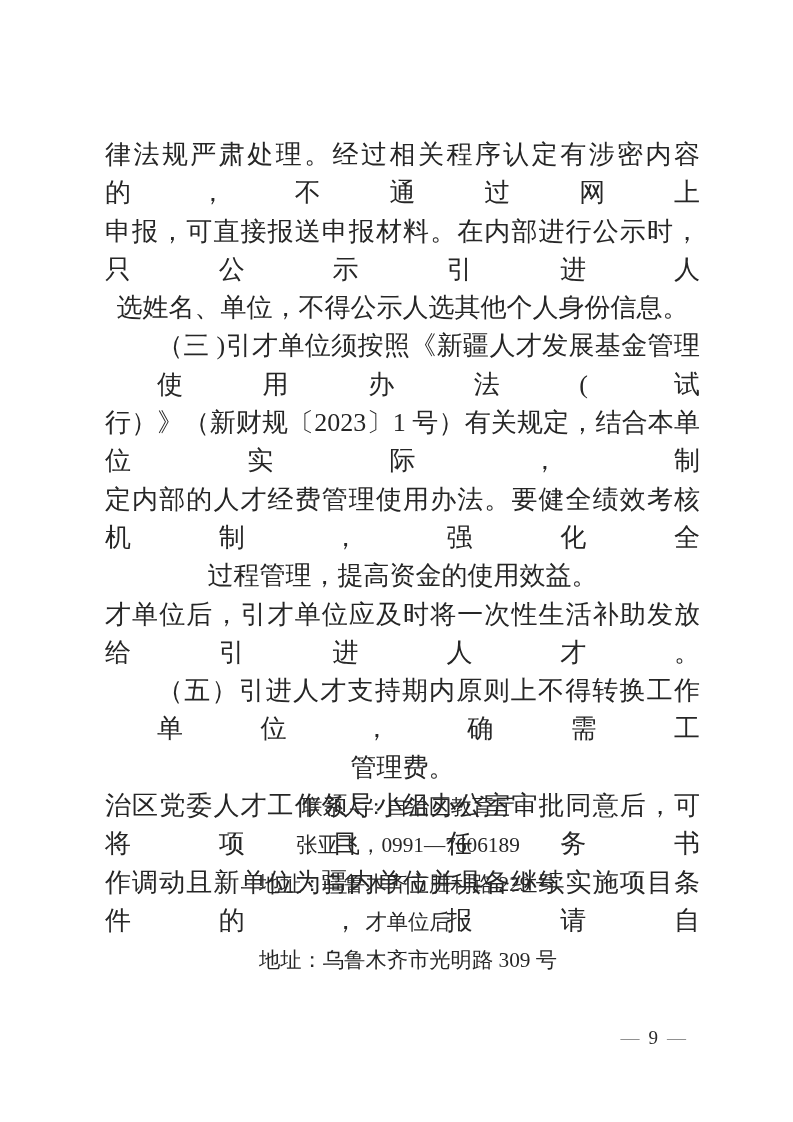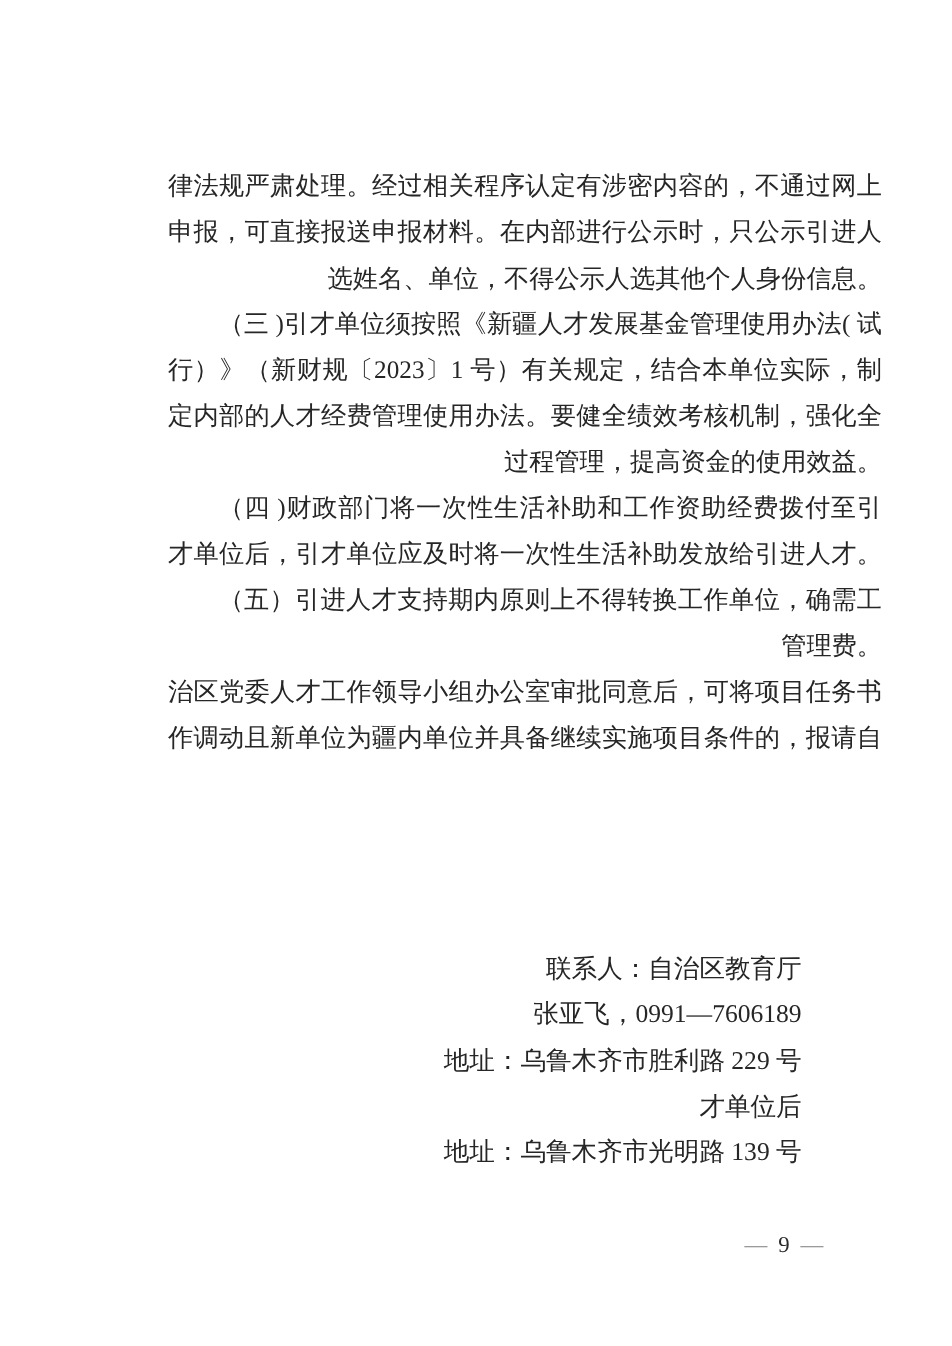--- a/index.html
+++ b/index.html
@@ -14,28 +14,27 @@
     background: #ffffff;
     overflow: hidden;
     font-family: "Liberation Serif", "DejaVu Serif", serif;
     color: #262626;
   }
   .body-text {
     position: absolute;
     left: 105px;
     top: 136px;
     width: 595px;
-    font-size: 21px;
+    font-size: 26px;
     line-height: 38.3px;
     letter-spacing: 0;
-    margin-left: 35px;
   }
   .line {
     white-space: nowrap;
-    text-align: right;
+    text-align: center;
   }
   
   .line.j {
     white-space: normal;
     text-align: justify;
     text-align-last: justify;
   }
   .line.ind {
     padding-left: 2em;
     font-family: Liberation Serif, serif;
@@ -73,33 +72,32 @@
 <div class="page">
 
   <div class="body-text">
     <div class="line j">律法规严肃处理。经过相关程序认定有涉密内容的，不通过网上</div>
     <div class="line j">申报，可直接报送申报材料。在内部进行公示时，只公示引进人</div>
     <div class="line">选姓名、单位，不得公示人选其他个人身份信息。</div>
     <div class="line j ind">（三 )引才单位须按照《新疆人才发展基金管理使用办法( 试</div>
     <div class="line j">行）》（新财规〔2023〕1 号）有关规定，结合本单位实际，制</div>
     <div class="line j">定内部的人才经费管理使用办法。要健全绩效考核机制，强化全</div>
     <div class="line">过程管理，提高资金的使用效益。</div>
-    <div class="line j ind">（四 )财政部门将一次性生活补助和工作资助经费拨付至引</div>
     <div class="line j">才单位后，引才单位应及时将一次性生活补助发放给引进人才。</div>
     <div class="line j ind">（五）引进人才支持期内原则上不得转换工作单位，确需工</div>
     <div class="line">管理费。</div>
     <div class="line j">治区党委人才工作领导小组办公室审批同意后，可将项目任务书</div>
     <div class="line j">作调动且新单位为疆内单位并具备继续实施项目条件的，报请自</div>
   </div>
 
   <div class="contact">
     <div class="line">联系人：自治区教育厅</div>
     <div class="line">张亚飞，0991—7606189</div>
     <div class="line">地址：乌鲁木齐市胜利路 229 号</div>
     <div class="line">才单位后</div>
-    <div class="line">地址：乌鲁木齐市光明路 139 号</div>
+    <div class="line">地址：乌鲁木齐市光明路 309 号</div>
   </div>
 
   <div class="footer">
     <span class="dash">—</span><span class="num">9</span><span class="dash">—</span>
   </div>
 
 </div>
 
 </body></html>

